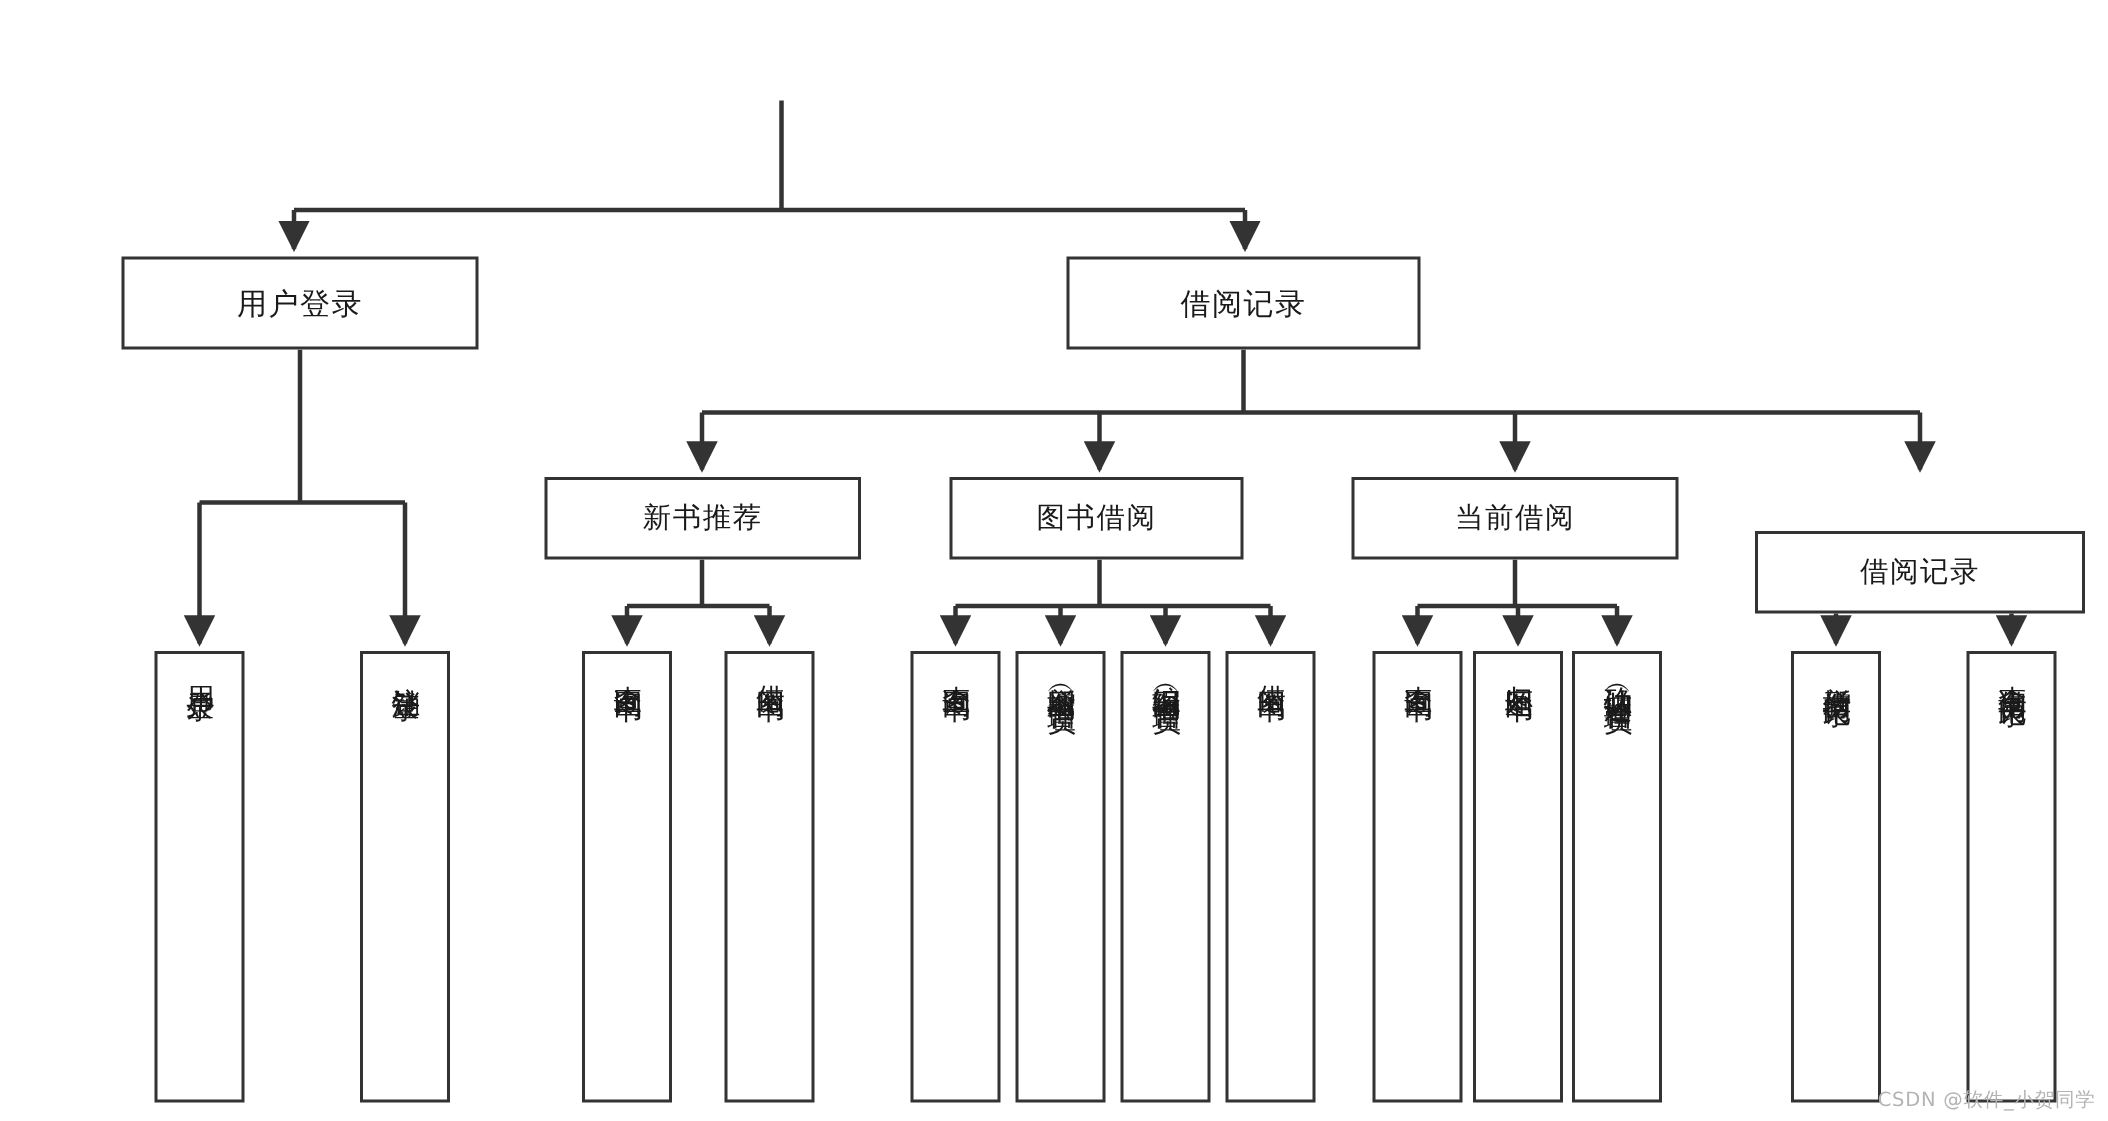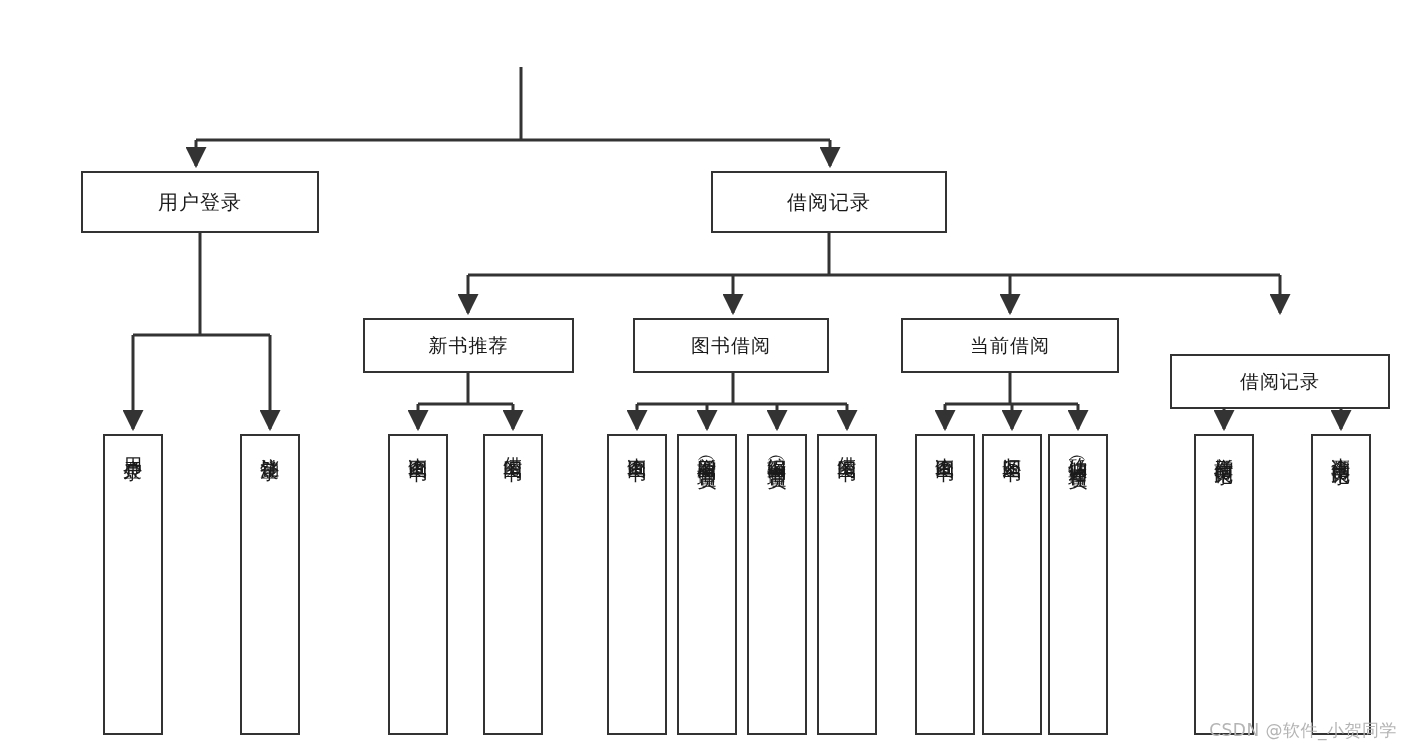--- a/index.html
+++ b/index.html
@@ -58,21 +58,21 @@
     display: block;
   }
   .htext {
     white-space: nowrap;
     letter-spacing: 1px;
   }
   .watermark {
     position: absolute;
     right: 8px;
     bottom: 5px;
-    font-size: 17px;
+    font-size: 13px;
     color: #b4b4b4;
     letter-spacing: 0.5px;
     white-space: nowrap;
   }
 </style>
 </head>
 <body>
 
 <div id="canvas">
 

